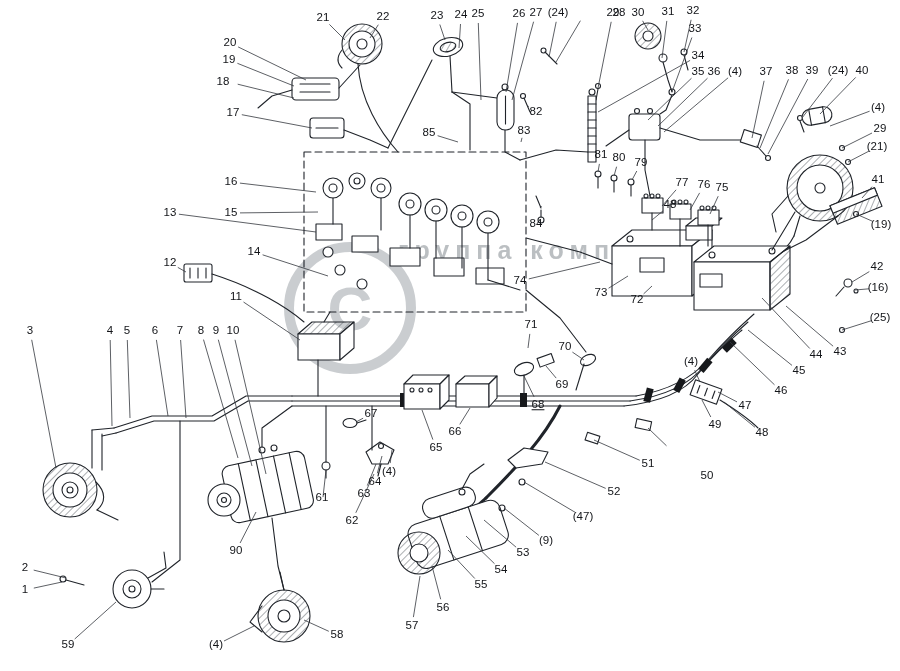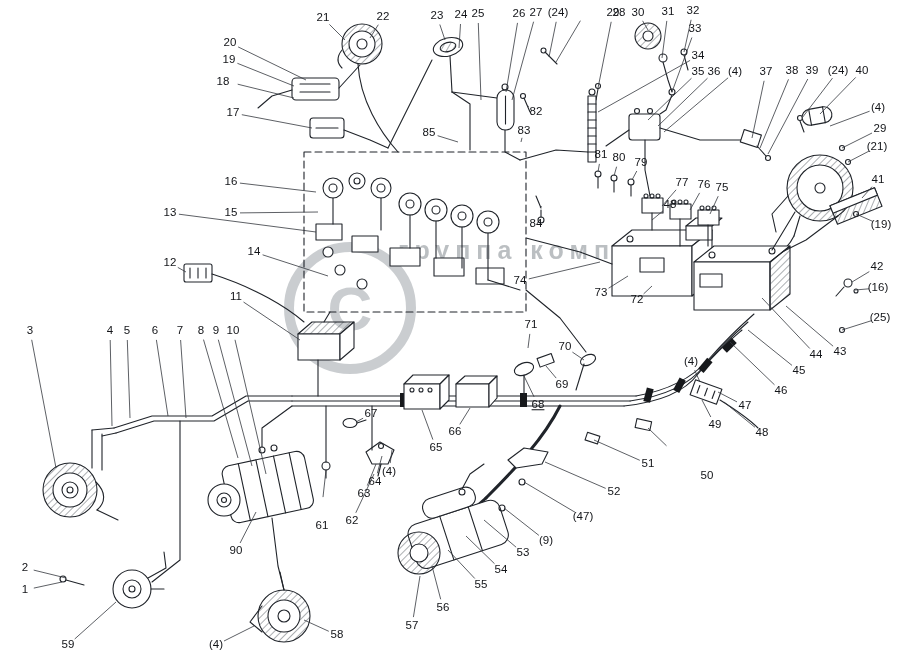--- a/index.html
+++ b/index.html
@@ -553,21 +553,21 @@
       <span class="callout" style="left: 170px; top: 263px;">12</span>
       <span class="callout" style="left: 170px; top: 213px;">13</span>
       <span class="callout" style="left: 254px; top: 252px;">14</span>
       <span class="callout" style="left: 231px; top: 213px;">15</span>
       <span class="callout" style="left: 231px; top: 182px;">16</span>
       <span class="callout" style="left: 233px; top: 113px;">17</span>
       <span class="callout" style="left: 223px; top: 82px; text-align: center;">18</span>
       <span class="callout" style="left: 229px; top: 60px;">19</span>
       <span class="callout" style="left: 230px; top: 43px;">20</span>
       <span class="callout" style="left: 236px; top: 551px;">90</span>
-      <span class="callout" style="left: 322px; top: 526px;">61</span>
+      <span class="callout" style="left: 322px; top: 498px;">61</span>
       <span class="callout" style="left: 352px; top: 521px;">62</span>
       <span class="callout" style="left: 364px; top: 494px;">63</span>
       <span class="callout" style="left: 375px; top: 482px;">64</span>
       <span class="callout" style="left: 389px; top: 472px;">(4)</span>
       <span class="callout" style="left: 436px; top: 448px;">65</span>
       <span class="callout" style="left: 455px; top: 432px;">66</span>
       <span class="callout" style="left: 371px; top: 414px;">67</span>
       <span class="callout" style="left: 538px; top: 405px; text-decoration: underline;">68</span>
       <span class="callout" style="left: 562px; top: 385px;">69</span>
       <span class="callout" style="left: 565px; top: 347px;">70</span>

